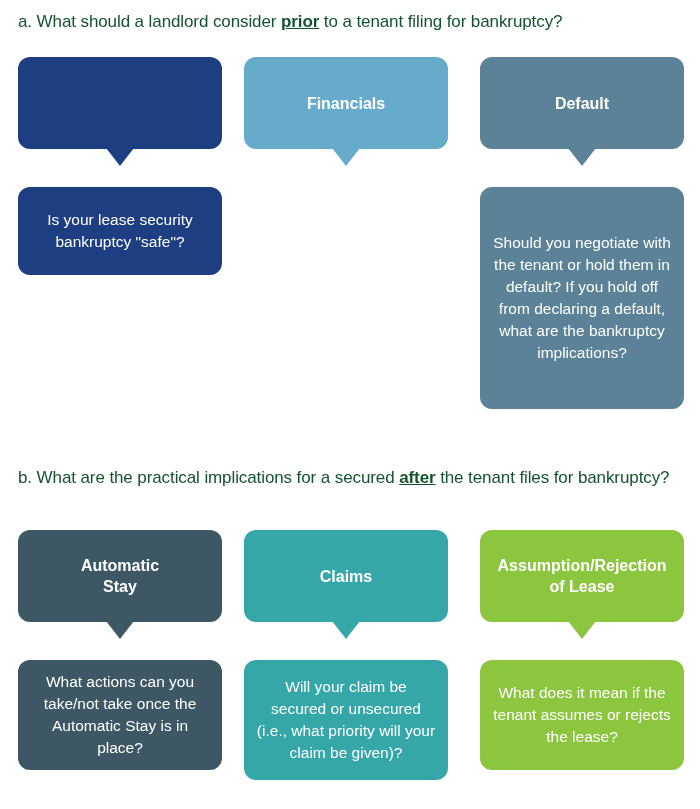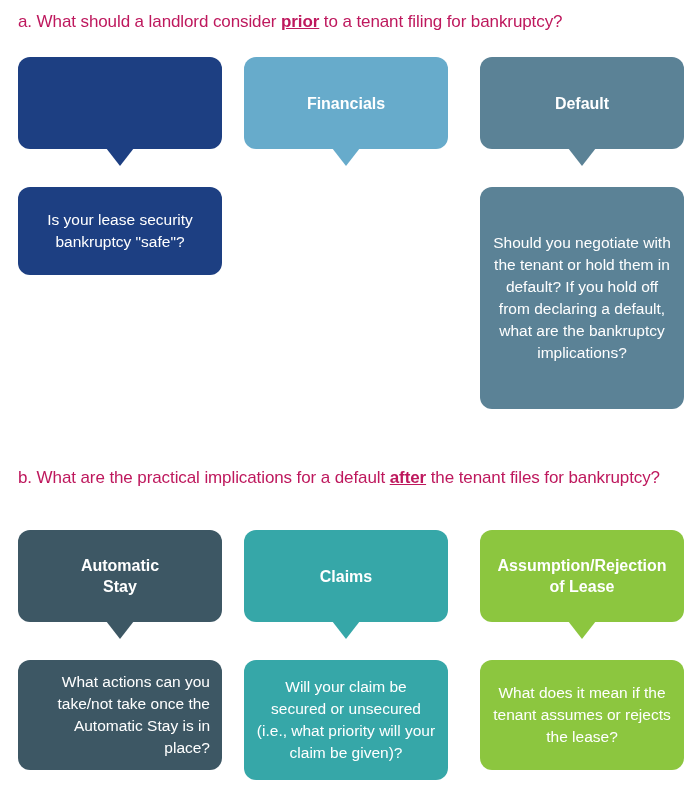--- a/index.html
+++ b/index.html
@@ -15,21 +15,21 @@
     color: #231f20;
     overflow: hidden;
   }
 
   .section-heading {
     position: absolute;
     left: 18px;
     width: 670px;
     font-size: 17px;
     line-height: 23px;
-    color: #be185d;
+    color: #14532d;
     letter-spacing: -0.1px;
   }
   .section-heading .emph {
     font-weight: bold;
     text-decoration: underline;
   }
 
   #heading-a { top: 10px; }
   #heading-b { top: 466px; }
 
@@ -94,21 +94,21 @@
   .h-auto     { background: #3d5764; }
   .h-auto .tail     { border-top-color: #3d5764; }
   .h-claims   { background: #36a7a8; justify-content: center; }
   .h-claims .tail   { border-top-color: #36a7a8; }
   .h-assume   { background: #8cc63f; }
   .h-assume .tail   { border-top-color: #8cc63f; }
 
   .c-lease  { background: #1d3f82; height: 88px; }
   .c-fin    { background: #67abcb; height: 88px; }
   .c-def    { background: #5b8296; height: 222px; }
-  .c-auto   { background: #3d5764; height: 110px; text-align: right; }
+  .c-auto   { background: #3d5764; height: 110px; }
   .c-claims { background: #36a7a8; height: 120px; }
   .c-assume { background: #8cc63f; height: 110px; }
 
   #row-a { top: 57px; }
   #row-b { top: 530px; }
   .row { position: absolute; left: 0; width: 700px; height: 1px; }
 </style>
 </head>
 <body>
 
@@ -143,21 +143,21 @@
     </div>
     <div class="card-spacer"></div>
     <div class="card c-def">
       <span>Should you negotiate with the tenant or hold them in default? If you hold off from declaring a default, what are the bankruptcy implications?</span>
     </div>
   </div>
 
 </div>
 
 <div class="section-heading" id="heading-b">
-  <span>b. What are the practical implications for a default </span><span class="emph">after</span><span> the tenant files for bankruptcy?</span>
+  <span>b. What are the practical implications for a secured </span><span class="emph">after</span><span> the tenant files for bankruptcy?</span>
 </div>
 
 <div class="row" id="row-b">
 
   <div class="column col-1">
     <div class="bubble h-auto">
       <span style="white-space:pre-line">Automatic
 Stay</span>
       <span class="tail"></span>
     </div>

